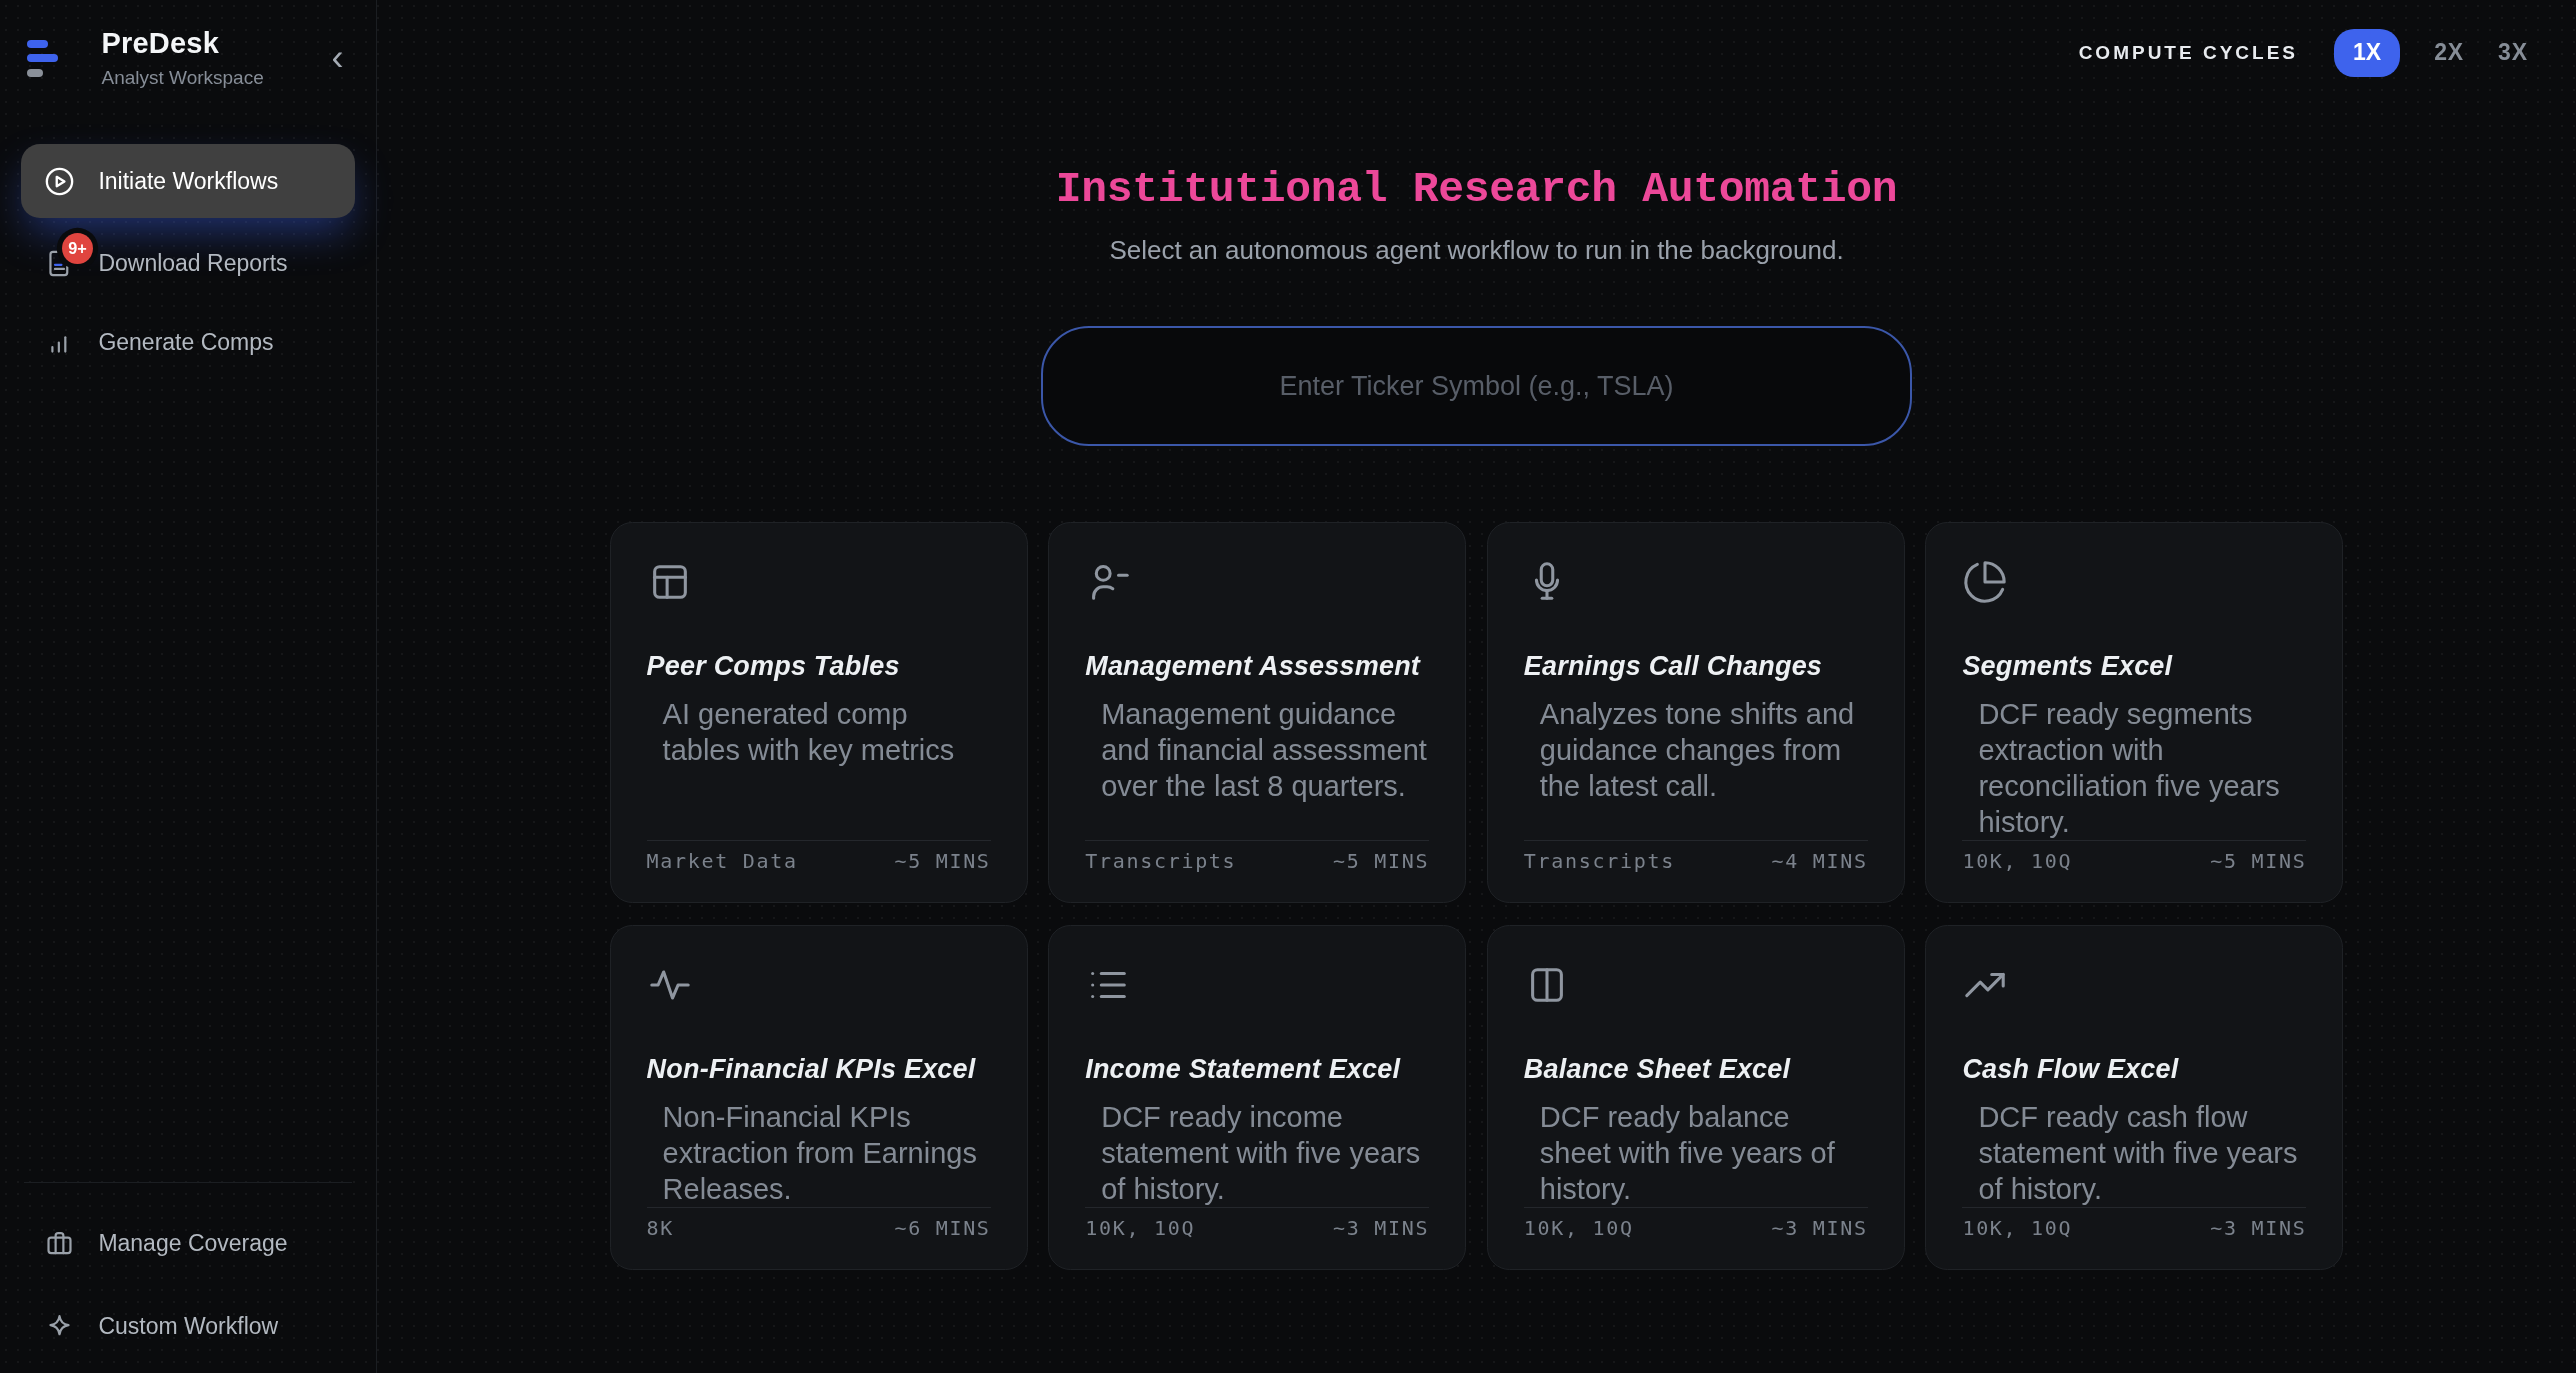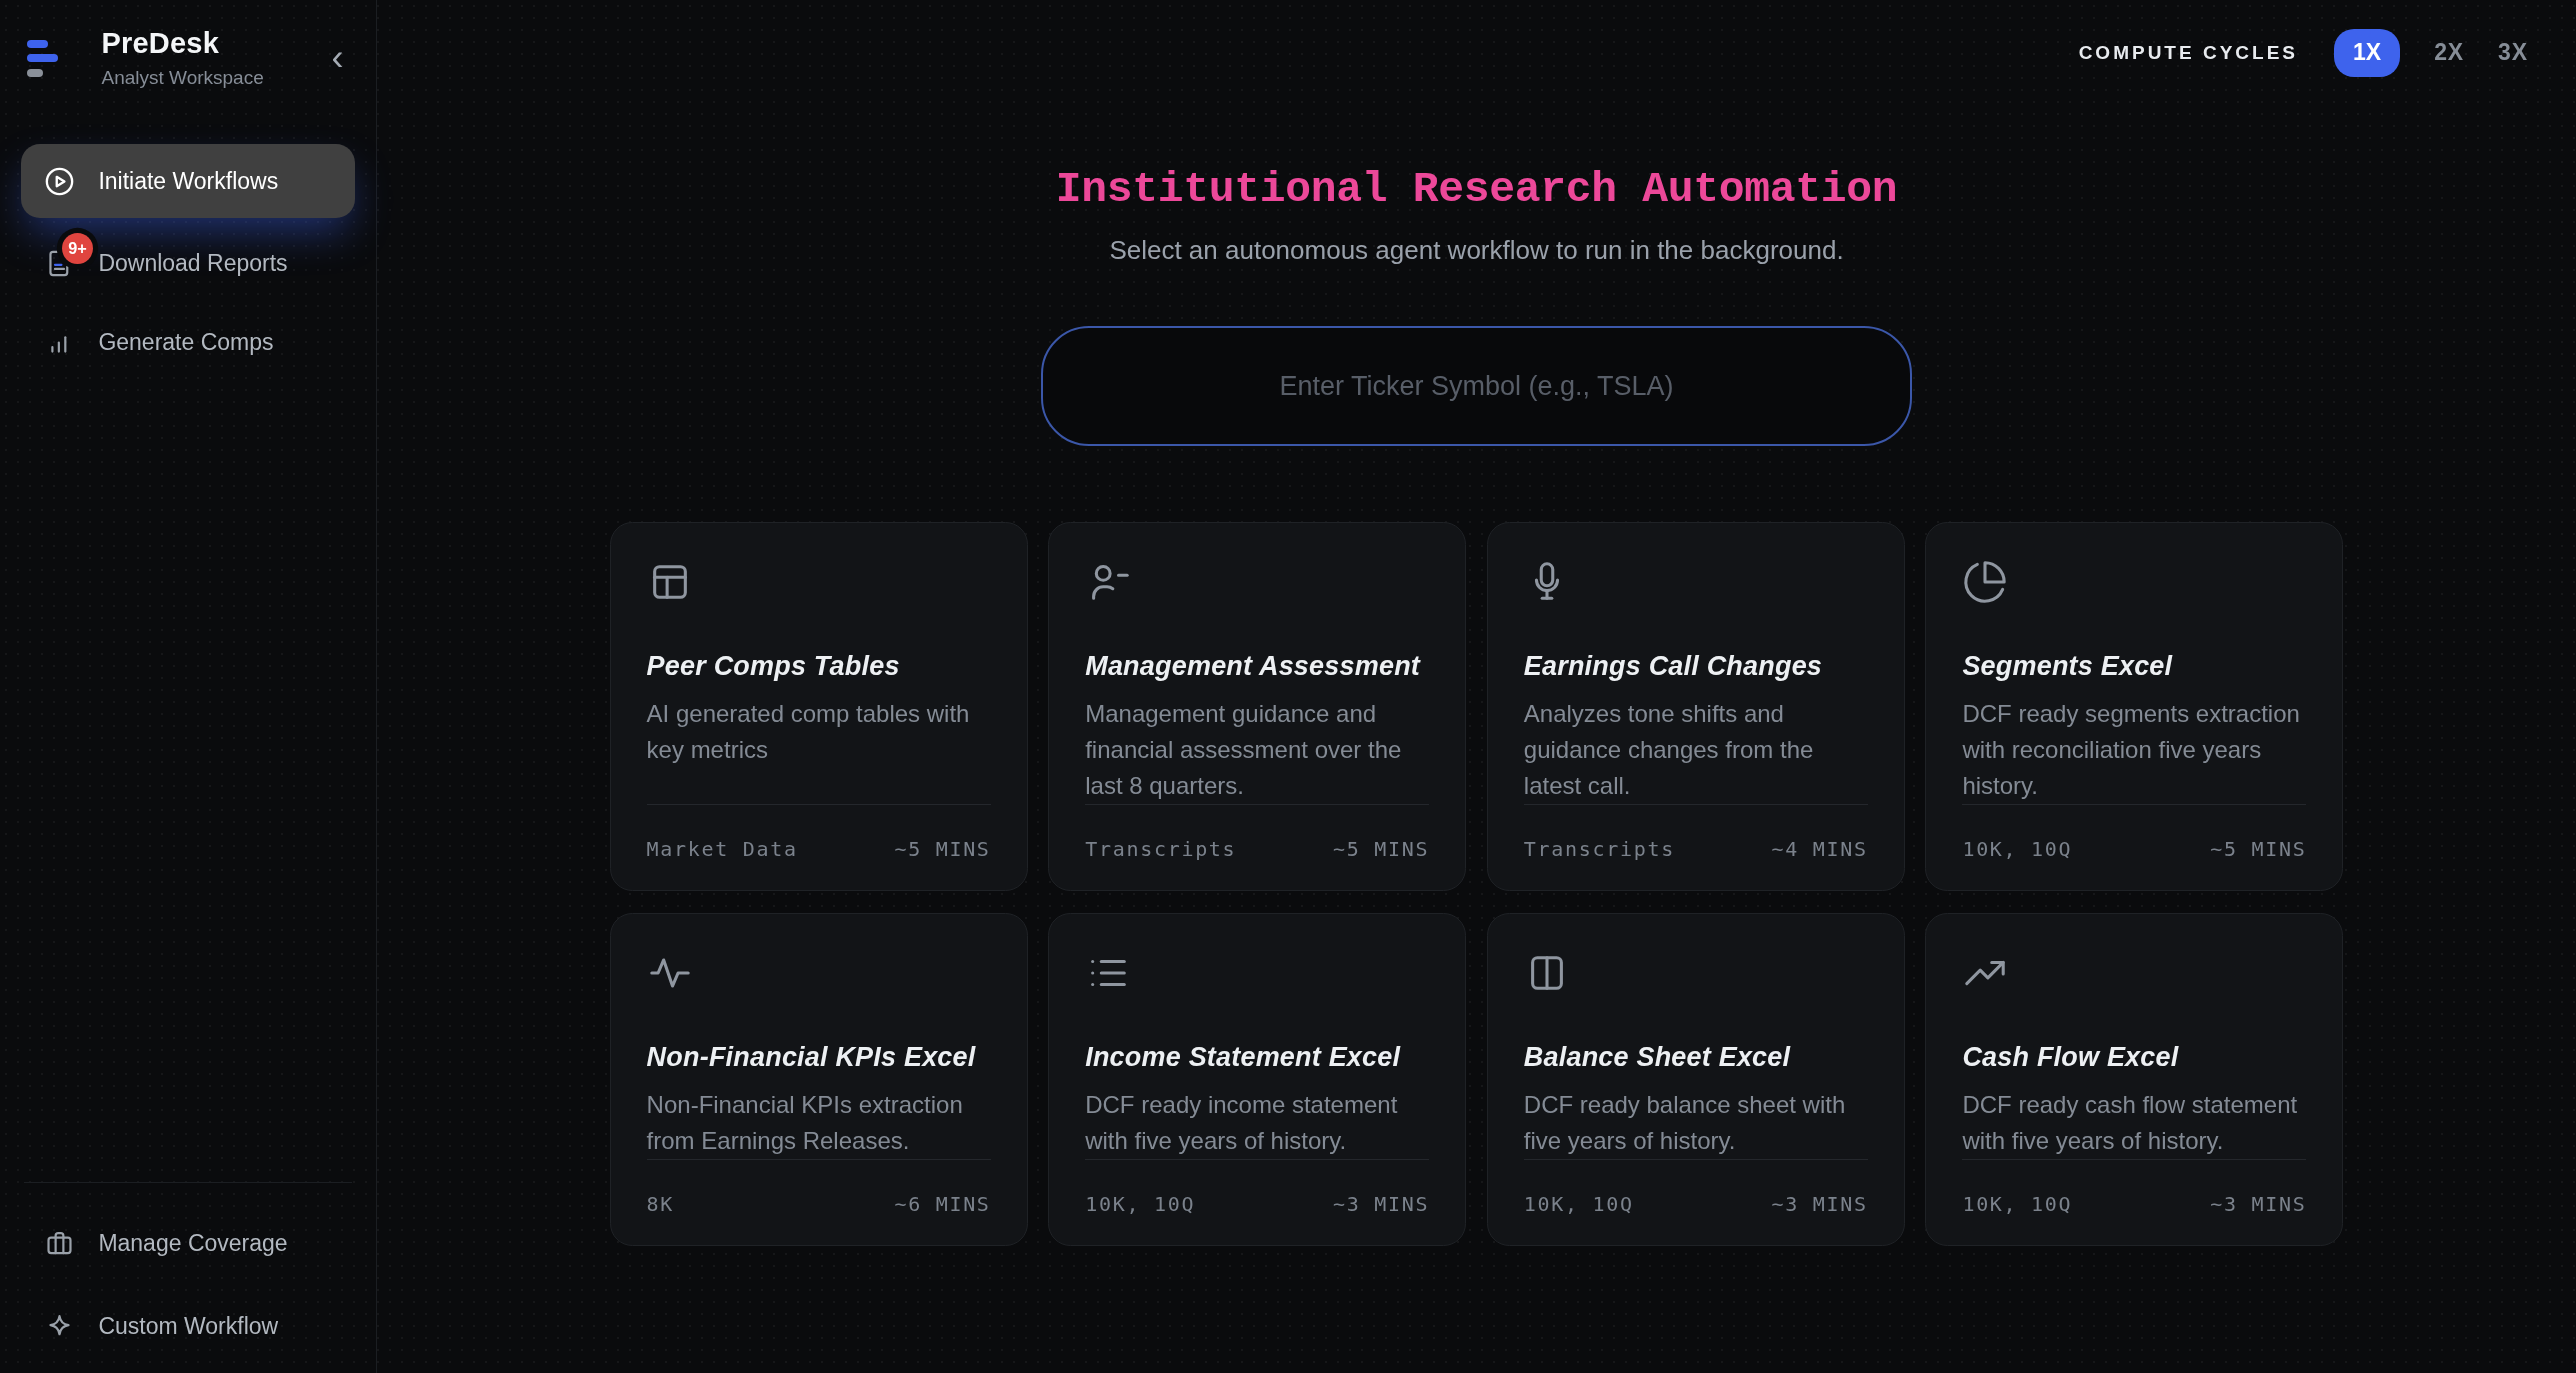--- a/index.html
+++ b/index.html
@@ -88,23 +88,23 @@
     display:grid; grid-template-columns:repeat(4,418px); gap:22.4px 20.6px;
   }
   .card {
     width:418px; min-height:282px;
     background:#121417; border:1.7px solid #1f2226; border-radius:22.4px;
     padding:36px 36px 29px 36px;
     display:flex; flex-direction:column; cursor:pointer;
   }
   .card .c-icon { width:46px; height:46px; color:#8f96a0; }
   .card h3 { margin-top:46px; font-size:27px; font-weight:600; color:#edf0f3; letter-spacing:0.2px;font-style:italic; }
-  .card p  { margin-top:13.8px; font-size:24px; line-height:36px; color:#848b95; }
+  .card p  { margin-top:13.8px; font-size:29px; line-height:36px; color:#848b95;margin-left:16px; }
   .card .c-footer {
-    margin-top:auto; border-top:1.7px solid #24272c; padding-top:32px;
+    margin-top:auto; border-top:1.7px solid #24272c; padding-top:8px;
     display:flex; justify-content:space-between; align-items:center;
     font-family:"DejaVu Sans Mono","Liberation Mono",monospace;
     font-size:20px; color:#7b828c; letter-spacing:1.7px;
   }
   svg { display:block; }
 </style>
 </head>
 <body>
 
 <aside class="sidebar">

